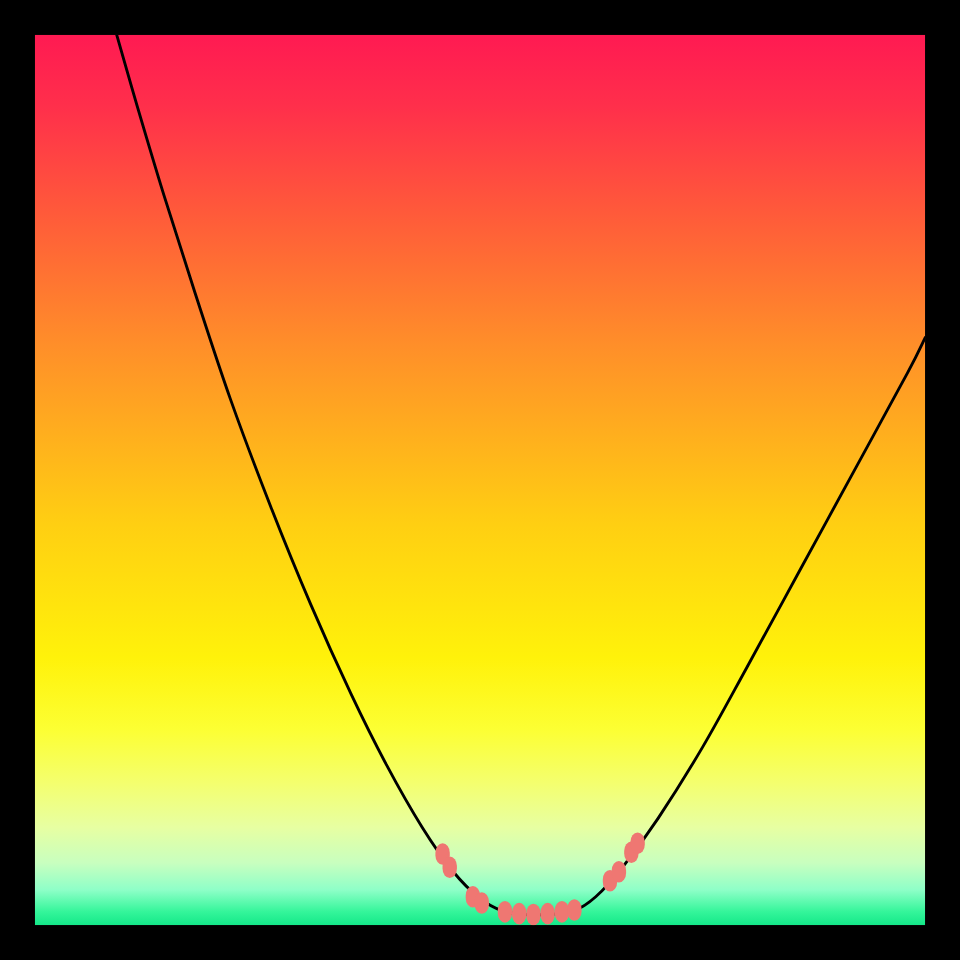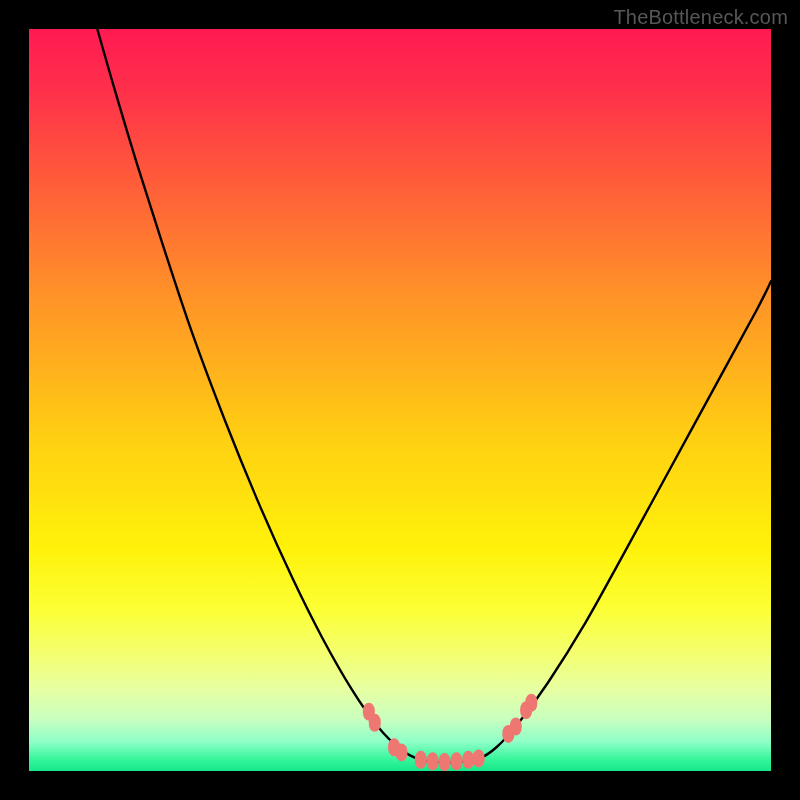--- a/index.html
+++ b/index.html
@@ -32,21 +32,20 @@
     font-size: 20px;
     font-weight: 500;
     letter-spacing: 0.2px;
     user-select: none;
   }
 </style>
 </head>
 <body>
 
 <div class="frame">
-  <div class="watermark">TheBottleneck.com</div>
 
   <svg class="plot" viewBox="0 0 742 742" preserveAspectRatio="none">
     <defs>
       <linearGradient id="bg-grad" x1="0" y1="0" x2="0" y2="1">
 
       <stop offset="0%" stop-color="#ff1a52"></stop>
           <stop offset="8%" stop-color="#ff2f4b"></stop>
           <stop offset="20%" stop-color="#ff5a3a"></stop>
           <stop offset="35%" stop-color="#ff8f29"></stop>
           <stop offset="55.00000000000001%" stop-color="#ffcf12"></stop>

